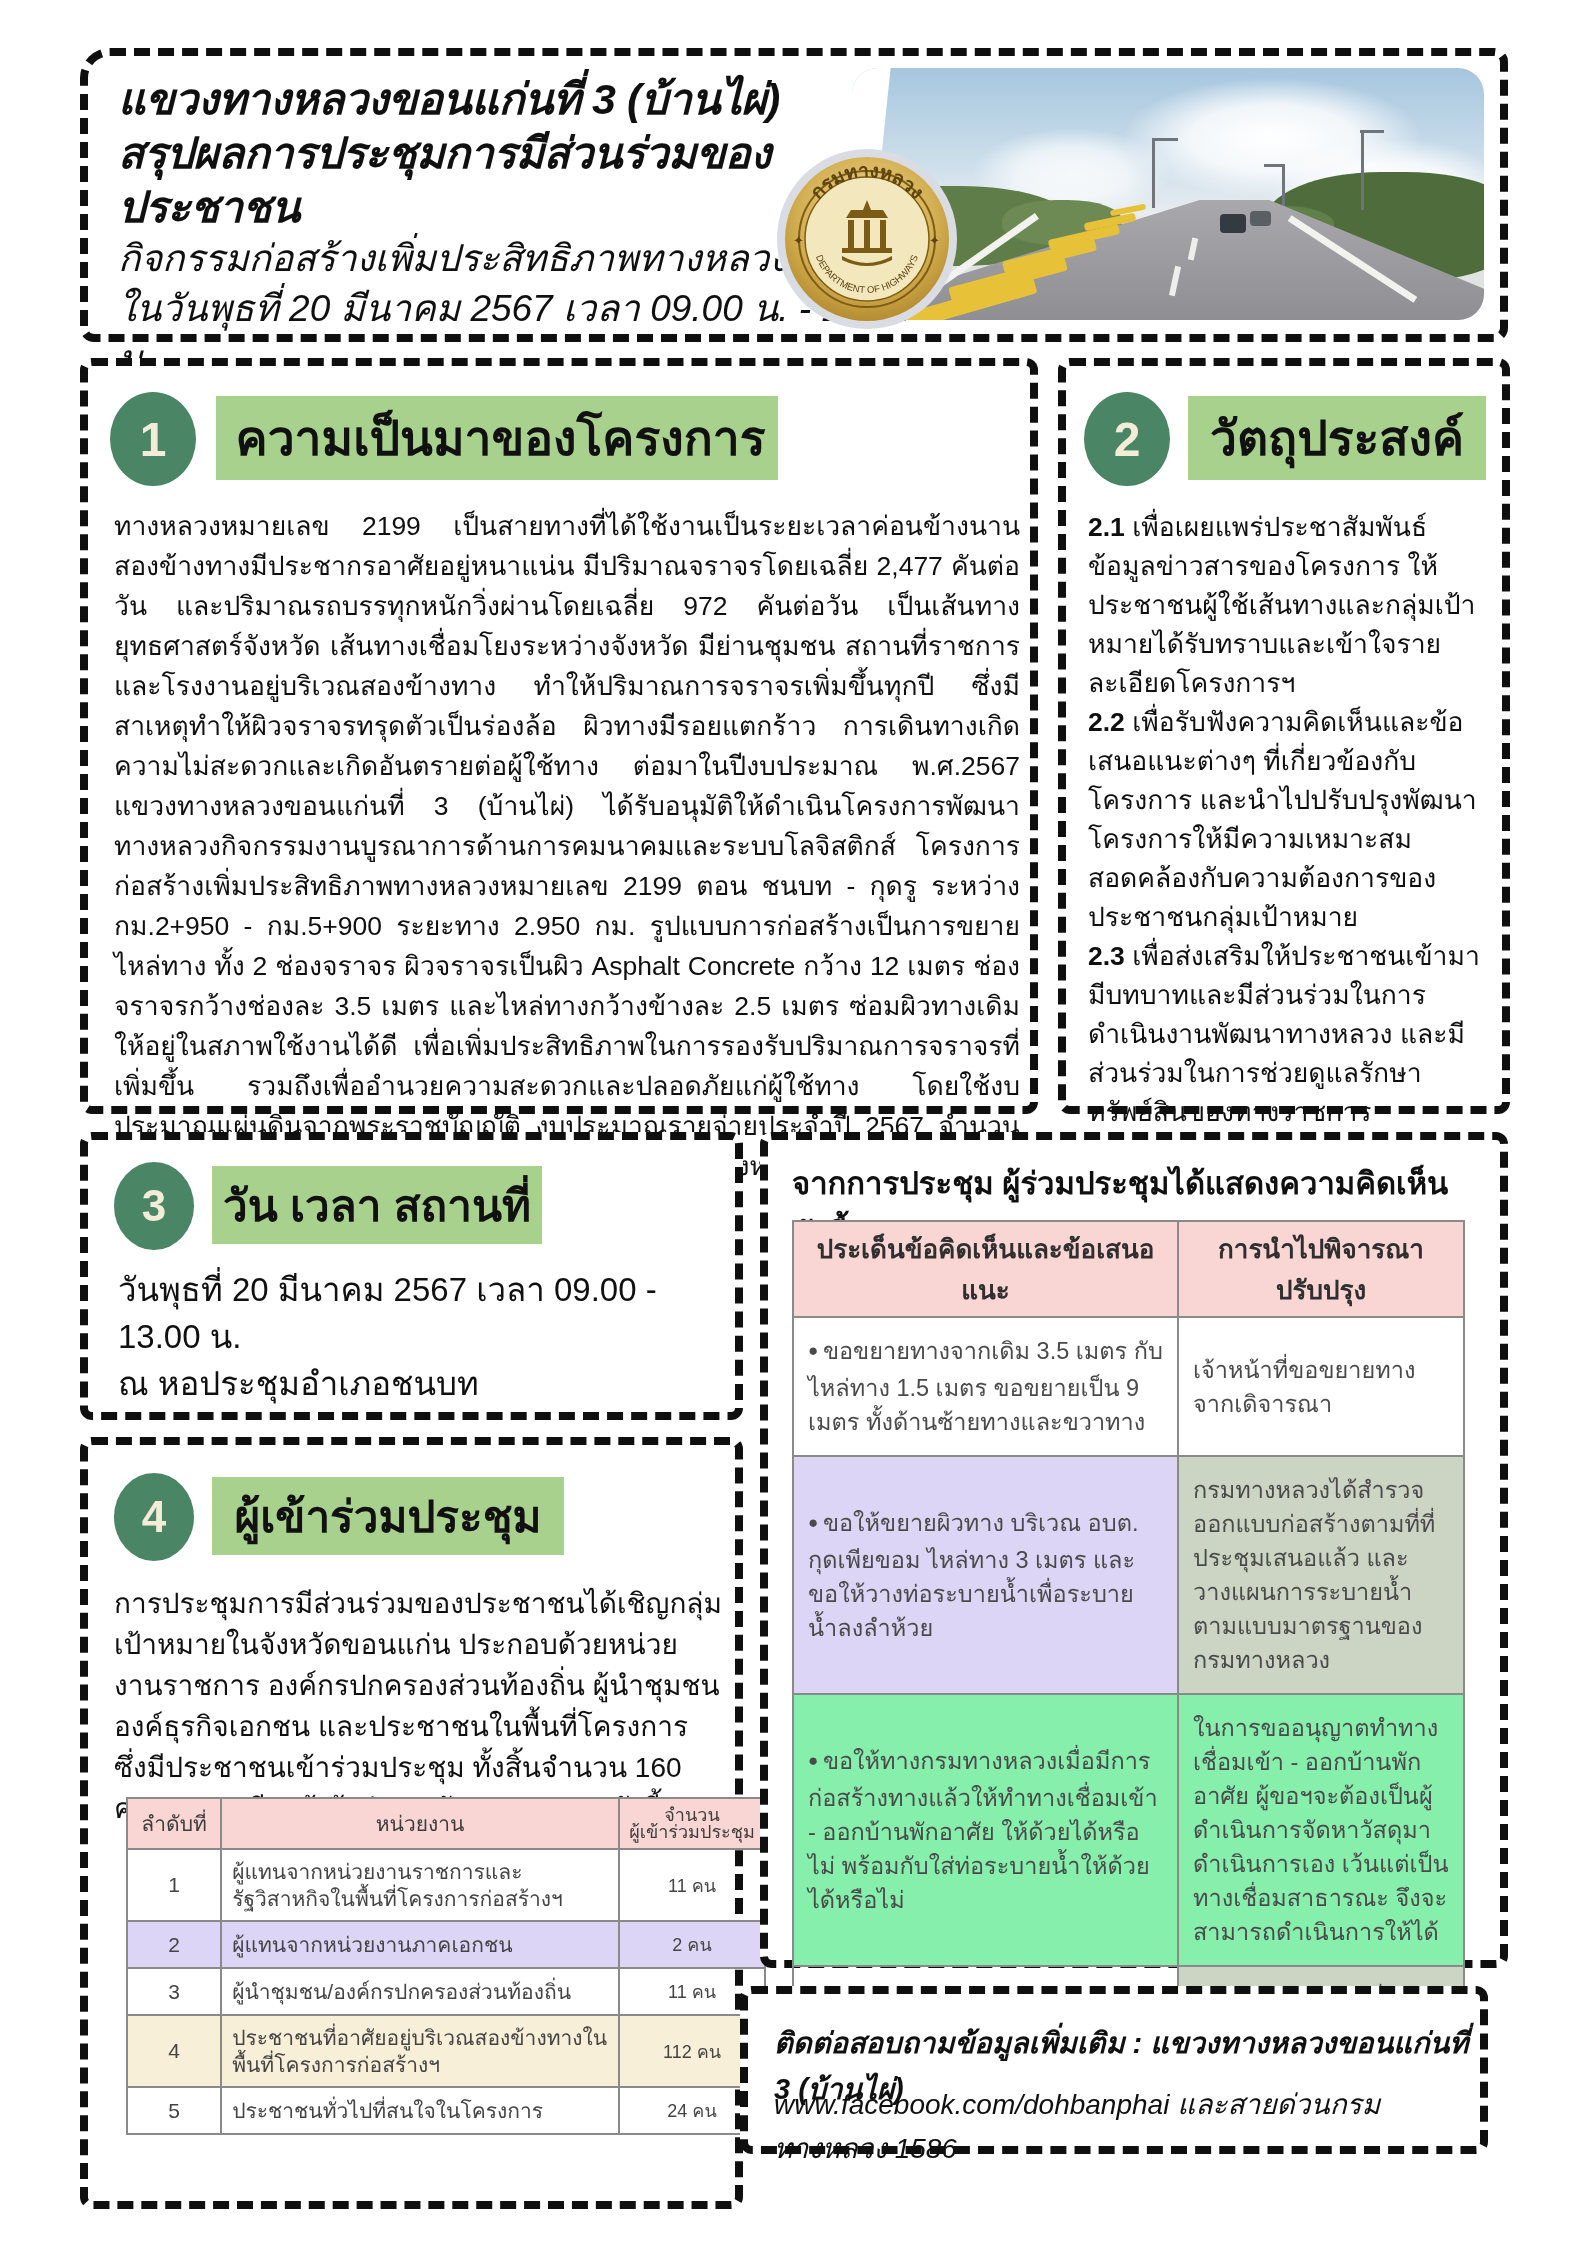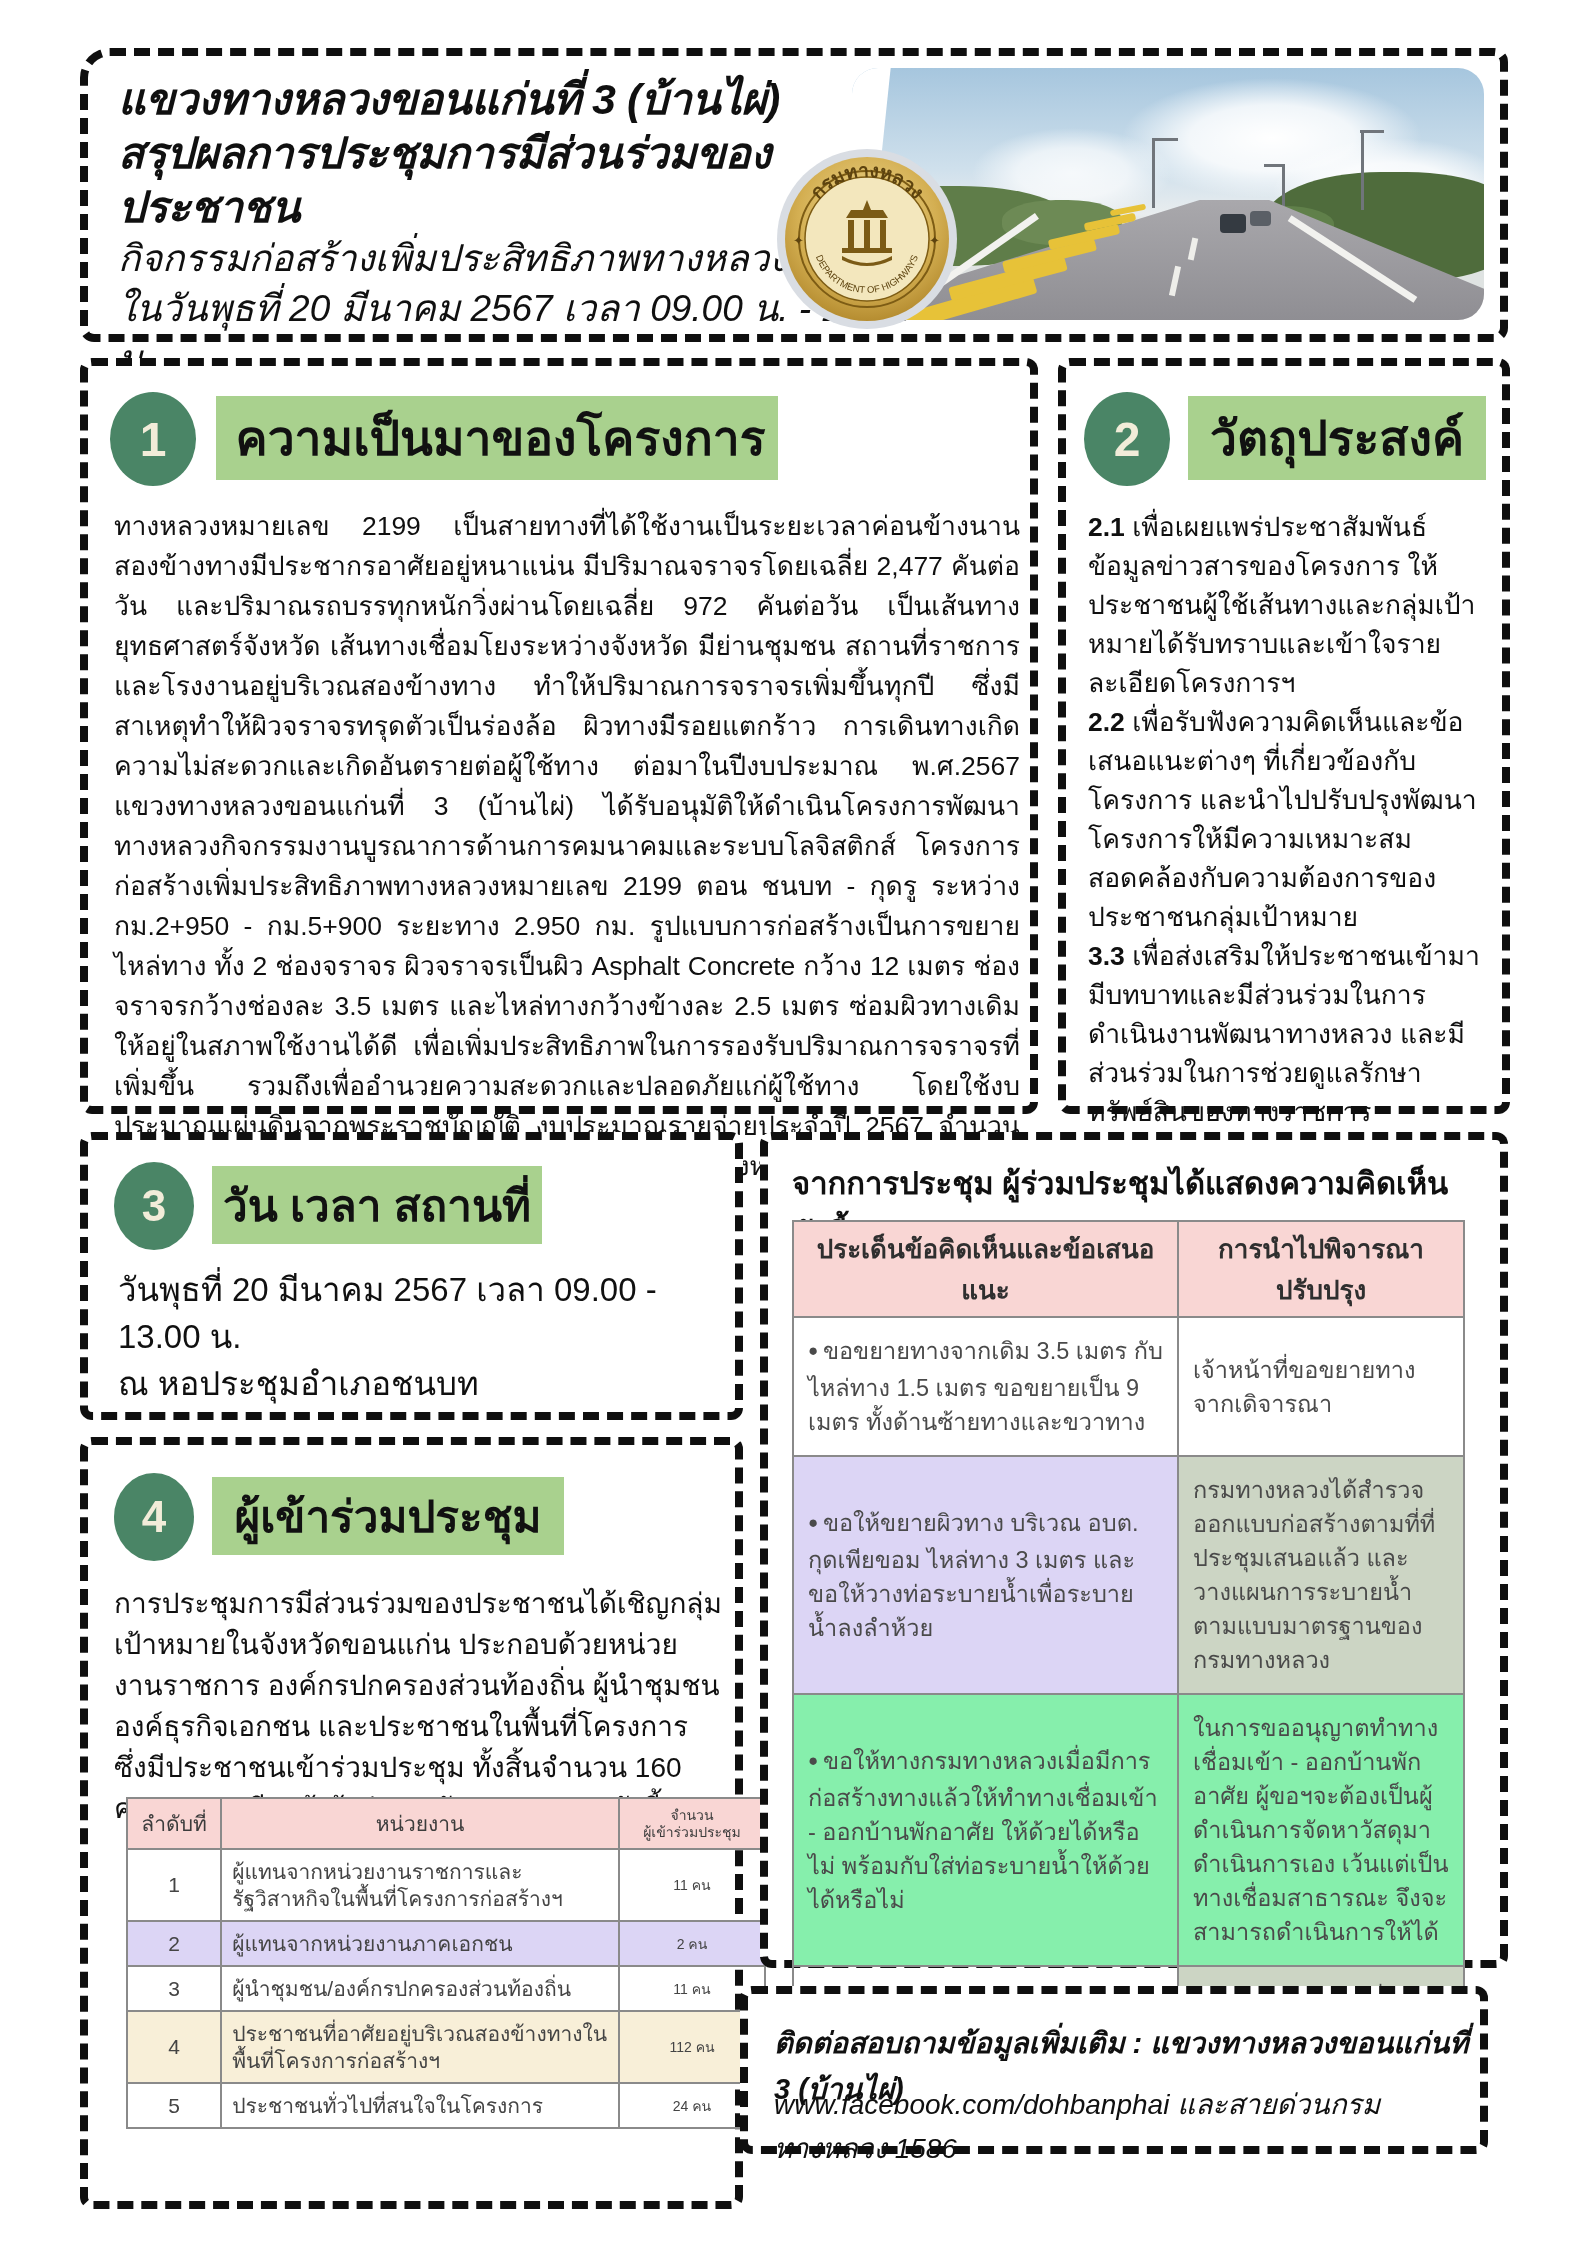--- a/index.html
+++ b/index.html
@@ -97,21 +97,21 @@
     font-size:28px; line-height:41px; }
 
   
   .ptable { position:absolute; left:38px; top:352px; width:640px;
     border-collapse:collapse; font-size:21px; color:#444; }
   .ptable th,.ptable td { border:2px solid #8a8a8a; padding:8px 10px; }
   .ptable th { background:#f9d6d4; font-weight:500; color:#3c3c3c; }
   .ptable .th-small { font-size:14px; line-height:17px; padding:4px 2px; }
   .ptable .col-no { text-align:center; width:80px; }
   .ptable .col-agency { text-align:left; width:338px; line-height:27px; }
-  .ptable .col-count { text-align:center; width:124px; font-size:14px; }
+  .ptable .col-count { text-align:center; width:124px; font-size:18px; }
   .row-lavender td { background:#dcd5f5; }
   .row-cream td    { background:#f8efd8; }
 
   
   .comments-heading { position:absolute; left:24px; top:18px; width:700px;
     font-weight:800; font-size:31px; }
   .ctable { position:absolute; left:24px; top:80px; width:673px;
     border-collapse:collapse; font-size:23.5px; color:#4a4a4a; }
   .ctable th,.ctable td { border:2px solid #8a8a8a; vertical-align:middle; }
   .ctable th { background:#f9d6d4; color:#2f2f2f; font-weight:700; font-size:26px;
@@ -213,21 +213,21 @@
     <div class="sec-bar sec1-bar">ความเป็นมาของโครงการ</div>
     <div class="sec1-body">ทางหลวงหมายเลข 2199 เป็นสายทางที่ได้ใช้งานเป็นระยะเวลาค่อนข้างนาน สองข้างทางมีประชากรอาศัยอยู่หนาแน่น มีปริมาณจราจรโดยเฉลี่ย 2,477 คันต่อวัน และปริมาณรถบรรทุกหนักวิ่งผ่านโดยเฉลี่ย 972 คันต่อวัน เป็นเส้นทางยุทธศาสตร์จังหวัด เส้นทางเชื่อมโยงระหว่างจังหวัด มีย่านชุมชน สถานที่ราชการ และโรงงานอยู่บริเวณสองข้างทาง ทำให้ปริมาณการจราจรเพิ่มขึ้นทุกปี ซึ่งมีสาเหตุทำให้ผิวจราจรทรุดตัวเป็นร่องล้อ ผิวทางมีรอยแตกร้าว การเดินทางเกิดความไม่สะดวกและเกิดอันตรายต่อผู้ใช้ทาง ต่อมาในปีงบประมาณ พ.ศ.2567 แขวงทางหลวงขอนแก่นที่ 3 (บ้านไผ่) ได้รับอนุมัติให้ดำเนินโครงการพัฒนาทางหลวงกิจกรรมงานบูรณาการด้านการคมนาคมและระบบโลจิสติกส์ โครงการก่อสร้างเพิ่มประสิทธิภาพทางหลวงหมายเลข 2199 ตอน ชนบท - กุดรู ระหว่าง กม.2+950 - กม.5+900 ระยะทาง 2.950 กม. รูปแบบการก่อสร้างเป็นการขยายไหล่ทาง ทั้ง 2 ช่องจราจร ผิวจราจรเป็นผิว Asphalt Concrete กว้าง 12 เมตร ช่องจราจรกว้างช่องละ 3.5 เมตร และไหล่ทางกว้างข้างละ 2.5 เมตร ซ่อมผิวทางเดิมให้อยู่ในสภาพใช้งานได้ดี เพื่อเพิ่มประสิทธิภาพในการรองรับปริมาณการจราจรที่เพิ่มขึ้น รวมถึงเพื่ออำนวยความสะดวกและปลอดภัยแก่ผู้ใช้ทาง โดยใช้งบประมาณแผ่นดินจากพระราชบัญญัติ งบประมาณรายจ่ายประจำปี 2567 จำนวนเงิน 30 ล้านบาท อยู่ในพื้นที่ ตำบลชนบท อำเภอชนบท จังหวัดขอนแก่น</div>
   </div>
 
   <div class="box sec2-box">
     <div class="num-badge sec2-badge">2</div>
     <div class="sec-bar sec2-bar">วัตถุประสงค์</div>
     <div class="sec2-body">
       <p class="obj"><b>2.1</b> <span>เพื่อเผยแพร่ประชาสัมพันธ์ข้อมูลข่าวสารของโครงการ ให้ประชาชนผู้ใช้เส้นทางและกลุ่มเป้าหมายได้รับทราบและเข้าใจรายละเอียดโครงการฯ</span></p>
       <p class="obj"><b>2.2</b> <span>เพื่อรับฟังความคิดเห็นและข้อเสนอแนะต่างๆ ที่เกี่ยวข้องกับโครงการ และนำไปปรับปรุงพัฒนาโครงการให้มีความเหมาะสมสอดคล้องกับความต้องการของประชาชนกลุ่มเป้าหมาย</span></p>
-      <p class="obj"><b>3.3</b> <span>เพื่อส่งเสริมให้ประชาชนเข้ามามีบทบาทและมีส่วนร่วมในการดำเนินงานพัฒนาทางหลวง และมีส่วนร่วมในการช่วยดูแลรักษาทรัพย์สินของทางราชการ</span></p>
+      <p class="obj"><b>2.3</b> <span>เพื่อส่งเสริมให้ประชาชนเข้ามามีบทบาทและมีส่วนร่วมในการดำเนินงานพัฒนาทางหลวง และมีส่วนร่วมในการช่วยดูแลรักษาทรัพย์สินของทางราชการ</span></p>
     </div>
   </div>
 
   <div class="box sec3-box">
     <div class="num-badge sec3-badge">3</div>
     <div class="sec-bar sec3-bar">วัน เวลา สถานที่</div>
     <div class="sec3-body">
       <div>วันพุธที่ 20 มีนาคม 2567 เวลา 09.00 - 13.00 น.</div>
       <div>ณ หอประชุมอำเภอชนบท</div>
     </div>

